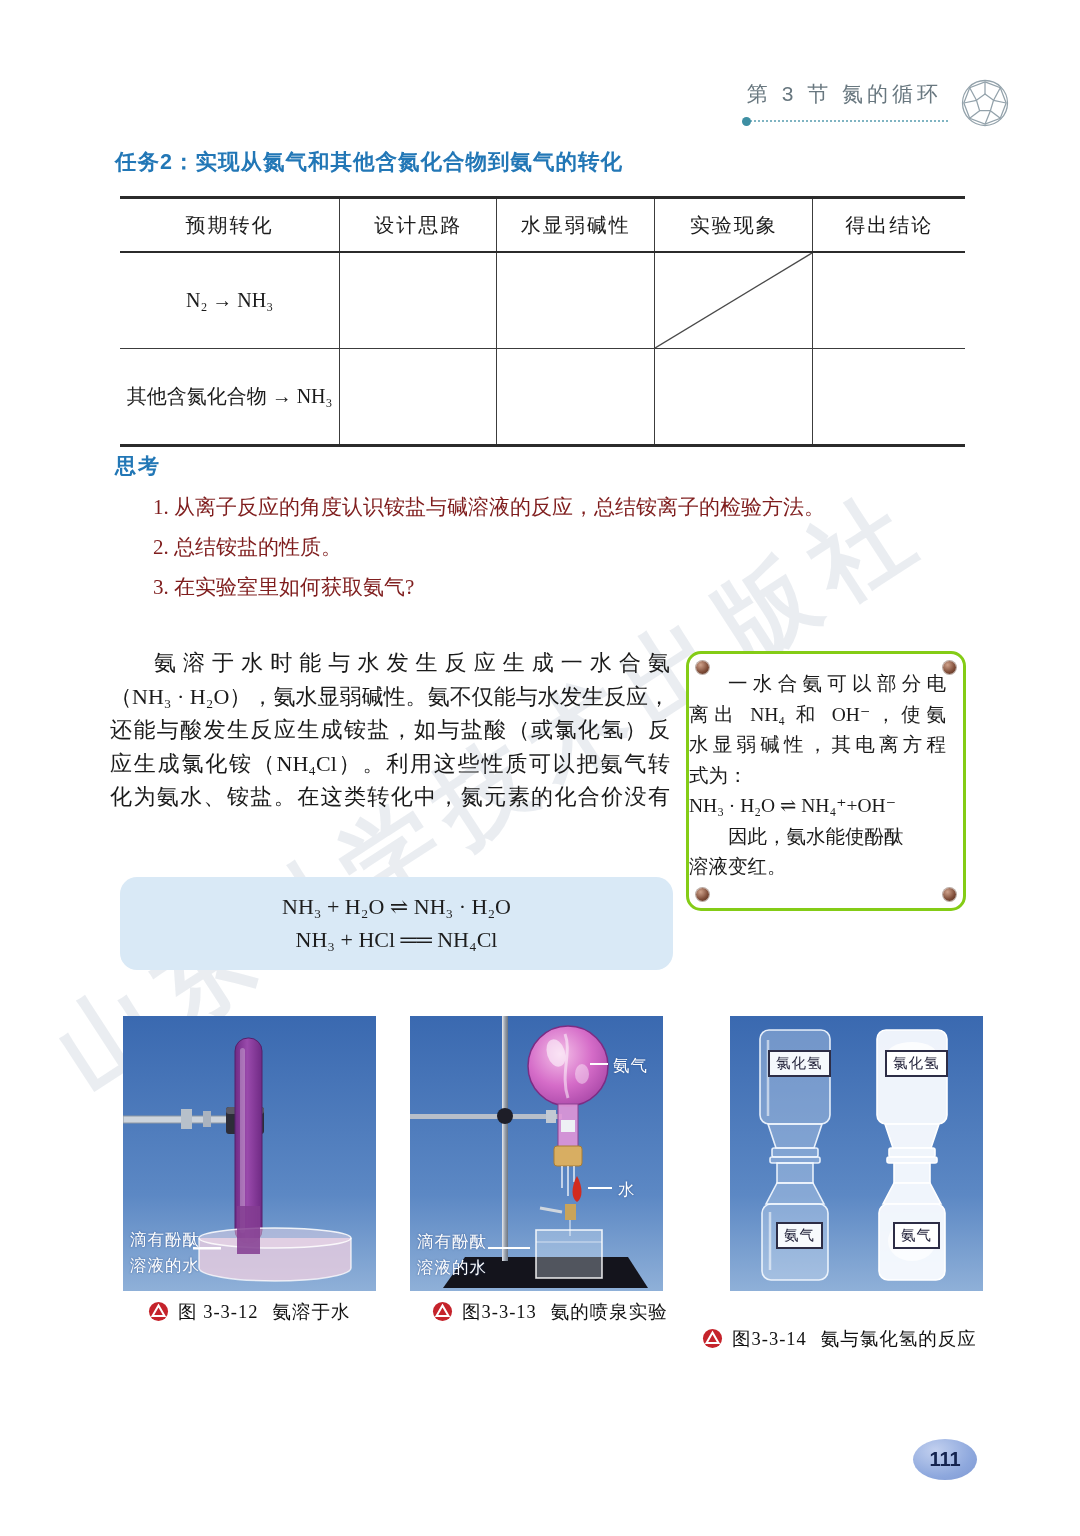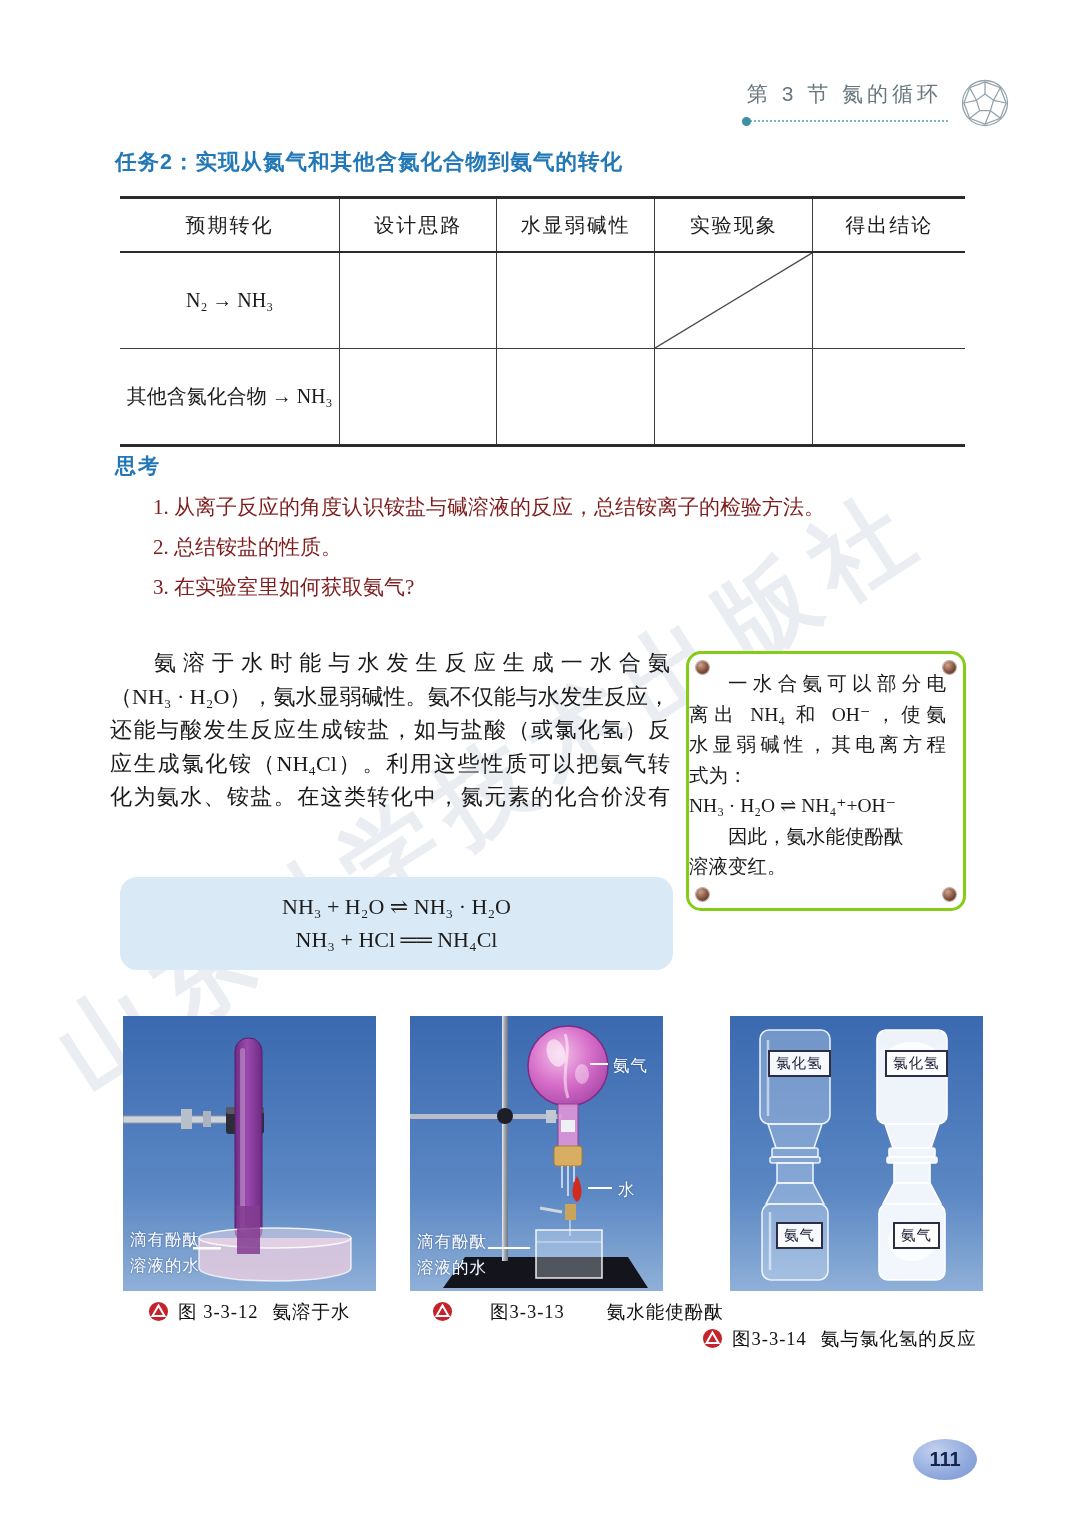--- a/index.html
+++ b/index.html
@@ -331,29 +331,29 @@
   <div class="caption" style="left:148px;">
     <span class="icon">
       <svg width="21" height="21" viewBox="0 0 22 22">
           <circle cx="11" cy="11" r="10" fill="#c5232b"></circle>
           <polygon points="11,4.8 17.3,15.8 4.7,15.8" fill="#c5232b" stroke="#ffffff" stroke-width="2.1"></polygon>
         </svg>
     </span>
     <span class="num">图 3-3-12</span>
     <span class="ttl">氨溶于水</span>
   </div>
-  <div class="caption" style="left:432px;gap:28px;">
+  <div class="caption" style="left:432px;">
     <span class="icon">
       <svg width="21" height="21" viewBox="0 0 22 22">
           <circle cx="11" cy="11" r="10" fill="#c5232b"></circle>
           <polygon points="11,4.8 17.3,15.8 4.7,15.8" fill="#c5232b" stroke="#ffffff" stroke-width="2.1"></polygon>
         </svg>
     </span>
     <span class="num">图3-3-13</span>
-    <span class="ttl">氨水能使酚酞</span>
+    <span class="ttl">氨的喷泉实验</span>
   </div>
   <div class="caption" style="left:702px;margin-top:27px;">
     <span class="icon">
       <svg width="21" height="21" viewBox="0 0 22 22">
           <circle cx="11" cy="11" r="10" fill="#c5232b"></circle>
           <polygon points="11,4.8 17.3,15.8 4.7,15.8" fill="#c5232b" stroke="#ffffff" stroke-width="2.1"></polygon>
         </svg>
     </span>
     <span class="num">图3-3-14</span>
     <span class="ttl">氨与氯化氢的反应</span>

